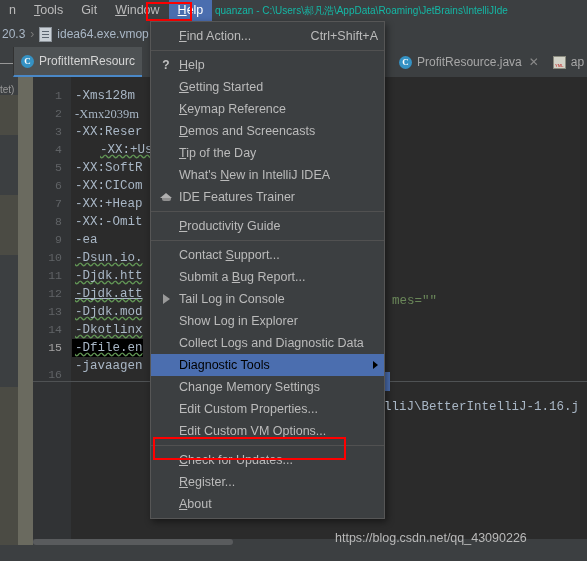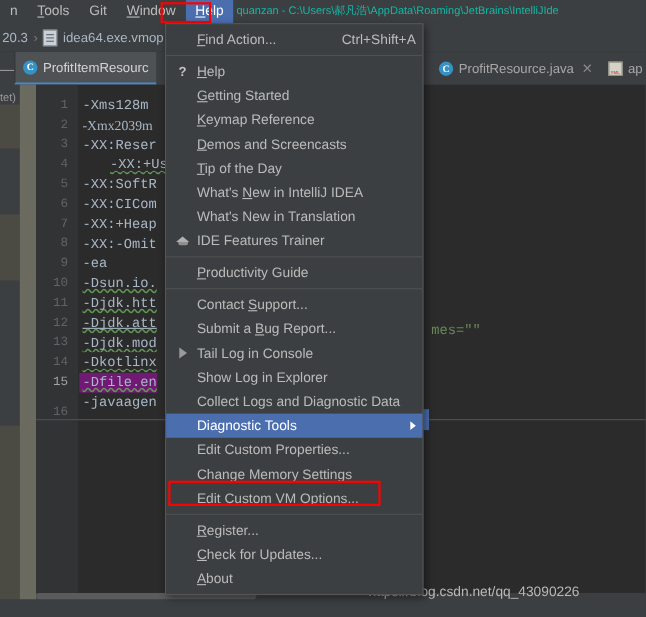--- a/index.html
+++ b/index.html
@@ -234,21 +234,21 @@
     position: absolute;
     left: 4px;
     height: 18px;
     line-height: 18px;
     font-family: "Liberation Mono", monospace;
     font-size: 12.5px;
     color: #a9b7c6;
     white-space: pre;
   }
   .code-line.hl {
-    background: #701a75;
+    background: #000000;
     padding-left: 3px;
     margin-left: -3px;
   }
   .squiggle {
     text-decoration: underline wavy #629755;
     text-decoration-skip-ink: none;
   }
 
   
   .frag {
@@ -322,21 +322,21 @@
     align-items: center;
     height: 22px;
     padding: 0 6px 0 6px;
     font-size: 12.5px;
     color: #bbbbbb;
     white-space: nowrap;
     box-sizing: border-box;
   }
   .mi.selected {
     background: #4b6eaf;
-    color: #ffffff;
+    color: #000000;
   }
   .mi .mi-icon {
     width: 18px;
     flex: none;
     display: flex;
     align-items: center;
     justify-content: center;
     color: #c2c2c2;
     font-size: 12px;
   }
@@ -519,24 +519,20 @@
       </div>
       <div class="mi">
         <span class="mi-icon"></span>
         <span class="mi-label"><u>T</u>ip of the Day</span>
       </div>
       <div class="mi">
         <span class="mi-icon"></span>
         <span class="mi-label">What's <u>N</u>ew in IntelliJ IDEA</span>
       </div>
       <div class="mi">
-        <span class="mi-icon"></span>
-        <span class="mi-label">What's New in Translation</span>
-      </div>
-      <div class="mi">
         <span class="mi-icon">
           <span class="graduate-icon"></span>
         </span>
         <span class="mi-label">IDE Features Trainer</span>
       </div>
       <div class="mi-sep"></div>
       <div class="mi">
         <span class="mi-icon"></span>
         <span class="mi-label"><u>P</u>roductivity Guide</span>
       </div>
@@ -563,41 +559,42 @@
         <span class="mi-icon"></span>
         <span class="mi-label">Collect Logs and Diagnostic Data</span>
       </div>
       <div class="mi selected">
         <span class="mi-icon"></span>
         <span class="mi-label">Diagnostic Tools</span>
         <span class="submenu-arrow"></span>
       </div>
       <div class="mi">
         <span class="mi-icon"></span>
+        <span class="mi-label">Change Memory Settings</span>
+      </div>
+      <div class="mi">
+        <span class="mi-icon"></span>
         <span class="mi-label">Edit Custom Properties...</span>
       </div>
       <div class="mi">
         <span class="mi-icon"></span>
-        <span class="mi-label">Change Memory Settings</span>
-      </div>
-      <div class="mi">
-        <span class="mi-icon"></span>
         <span class="mi-label">Edit Custom VM Options...</span>
       </div>
       <div class="mi-sep"></div>
       <div class="mi">
         <span class="mi-icon"></span>
+        <span class="mi-label"><u>C</u>heck for Updates...</span>
+      </div>
+      <div class="mi">
+        <span class="mi-icon"></span>
         <span class="mi-label"><u>R</u>egister...</span>
       </div>
       <div class="mi">
         <span class="mi-icon"></span>
-        <span class="mi-label"><u>C</u>heck for Updates...</span>
-      </div>
-      <div class="mi">
-        <span class="mi-icon"></span>
         <span class="mi-label"><u>A</u>bout</span>
       </div>
     </div>
 
   <div class="red-box" style="left:153px; top:437px; width:193px; height:23px;"></div>
 
 <div class="frag str" style="left: 392px; top: 294px;">mes=""</div>
+    <div class="frag " style="left: 384px; top: 400px;">lliJ\BetterIntelliJ-1.16.j</div>
   </div>
 
 </body></html>

